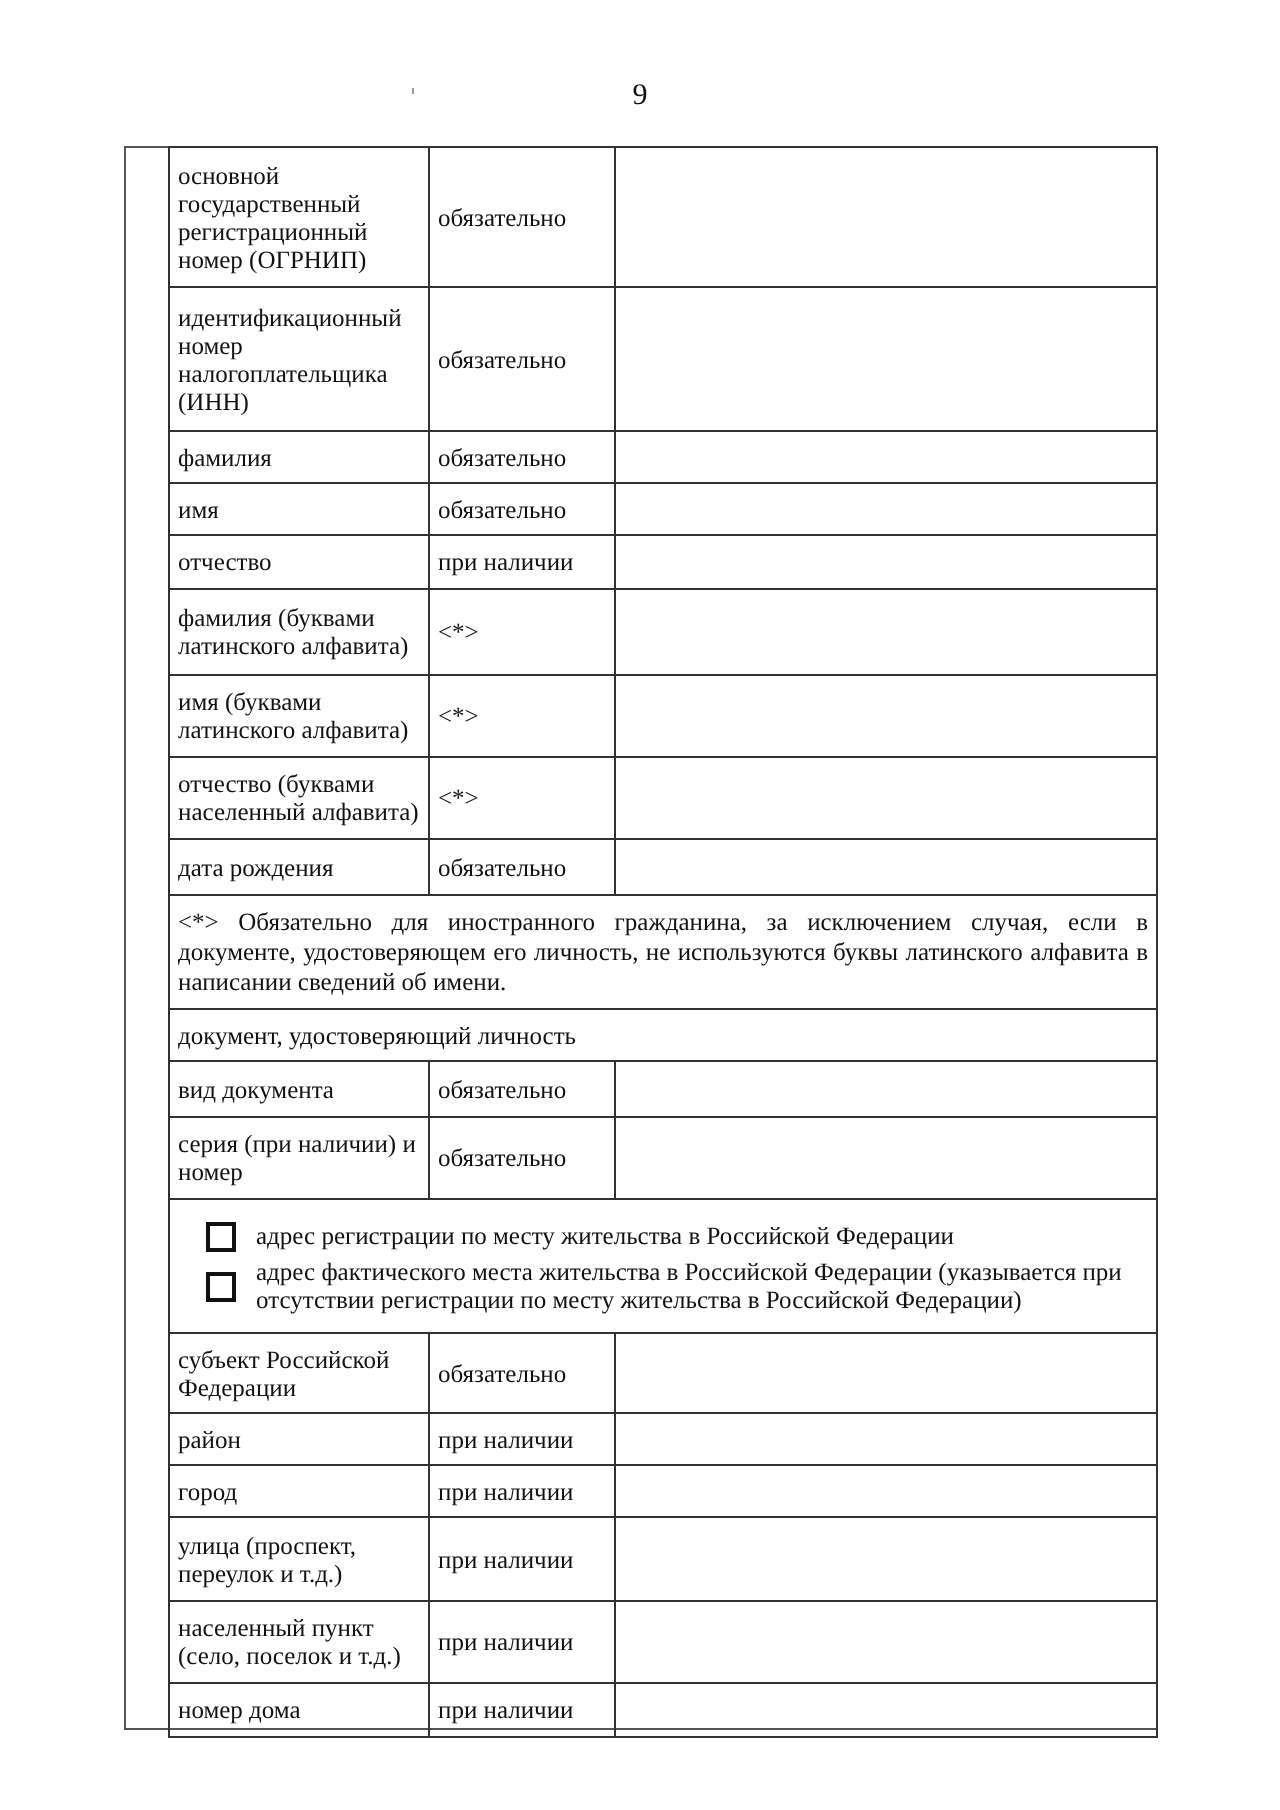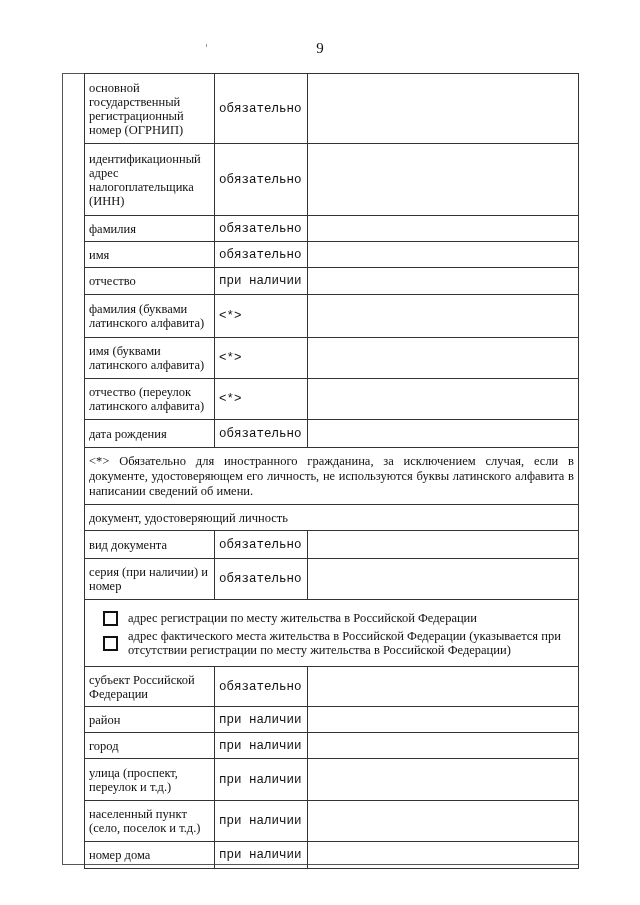--- a/index.html
+++ b/index.html
@@ -6,21 +6,21 @@
     body { width: 640px; height: 905px; position: relative; overflow: hidden;
       font-family: "Liberation Serif", "DejaVu Serif", serif; color: #111; }
     .page-number { position: absolute; top: 40px; left: 0; width: 640px; text-align: center; font-size: 15px; }
     .scan-dot { position: absolute; top: 44px; left: 206px; width: 1px; height: 3px; background: #999; }
     .outer { position: absolute; left: 62px; top: 73px; width: 516px; height: 790px;
       border-left: 1px solid #555; border-bottom: 1px solid #555; border-top: 1px solid #555; }
     .tbl { position: absolute; left: 84px; top: 73px; width: 495px; }
     table { border-collapse: collapse; width: 100%; table-layout: fixed; font-size: 12.5px; line-height: 14px; }
     td { border: 1px solid #333; padding: 2px 4px; vertical-align: middle; }
     td.lbl { width: 121px; }
-    td.req { width: 84px; font-family: Liberation Mono, monospace; }
+    td.req { width: 84px; }
     td.note { text-align: justify; padding: 5px 4px; line-height: 15px; font-family: Liberation Serif, serif; }
     td.check { padding: 4px 4px 4px 18px; }
     .chk-row { display: flex; align-items: center; margin: 3px 0; }
     .box { width: 11px; height: 11px; border: 2px solid #111; flex: 0 0 auto; margin-right: 10px; margin-top: 1px; }
   </style>
 </head>
 <body>
 
 <div class="page-number">9</div>
 <div class="scan-dot"></div>
@@ -28,21 +28,21 @@
 
 <div class="tbl">
   <table>
     <tbody>
       <tr style="height:70px">
         <td class="lbl">основной государственный регистрационный номер (ОГРНИП)</td>
         <td class="req">обязательно</td>
         <td></td>
       </tr>
       <tr style="height:72px">
-        <td class="lbl">идентификационный адрес налогоплательщика (ИНН)</td>
+        <td class="lbl">идентификационный номер налогоплательщика (ИНН)</td>
         <td class="req">обязательно</td>
         <td></td>
       </tr>
       <tr style="height:26px">
         <td class="lbl">фамилия</td>
         <td class="req">обязательно</td>
         <td></td>
       </tr>
       <tr style="height:26px">
         <td class="lbl">имя</td>
@@ -58,21 +58,21 @@
         <td class="lbl">фамилия (буквами латинского алфавита)</td>
         <td class="req">&lt;*&gt;</td>
         <td></td>
       </tr>
       <tr style="height:41px">
         <td class="lbl">имя (буквами латинского алфавита)</td>
         <td class="req">&lt;*&gt;</td>
         <td></td>
       </tr>
       <tr style="height:41px">
-        <td class="lbl">отчество (переулок латинского алфавита)</td>
+        <td class="lbl">отчество (буквами населенный алфавита)</td>
         <td class="req">&lt;*&gt;</td>
         <td></td>
       </tr>
       <tr style="height:28px">
         <td class="lbl">дата рождения</td>
         <td class="req">обязательно</td>
         <td></td>
       </tr>
       <tr style="height:57px">
         <td class="note" colspan="3">&lt;*&gt; Обязательно для иностранного гражданина, за исключением случая, если в документе, удостоверяющем его личность, не используются буквы латинского алфавита в написании сведений об имени.</td>

